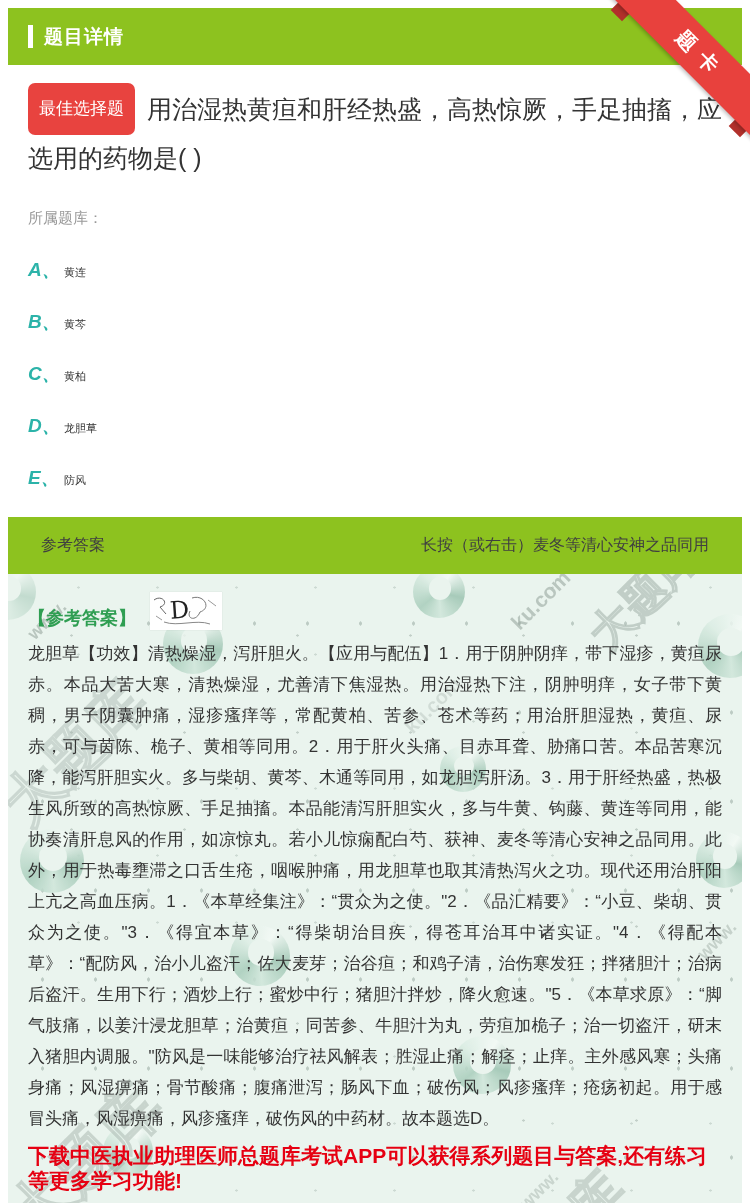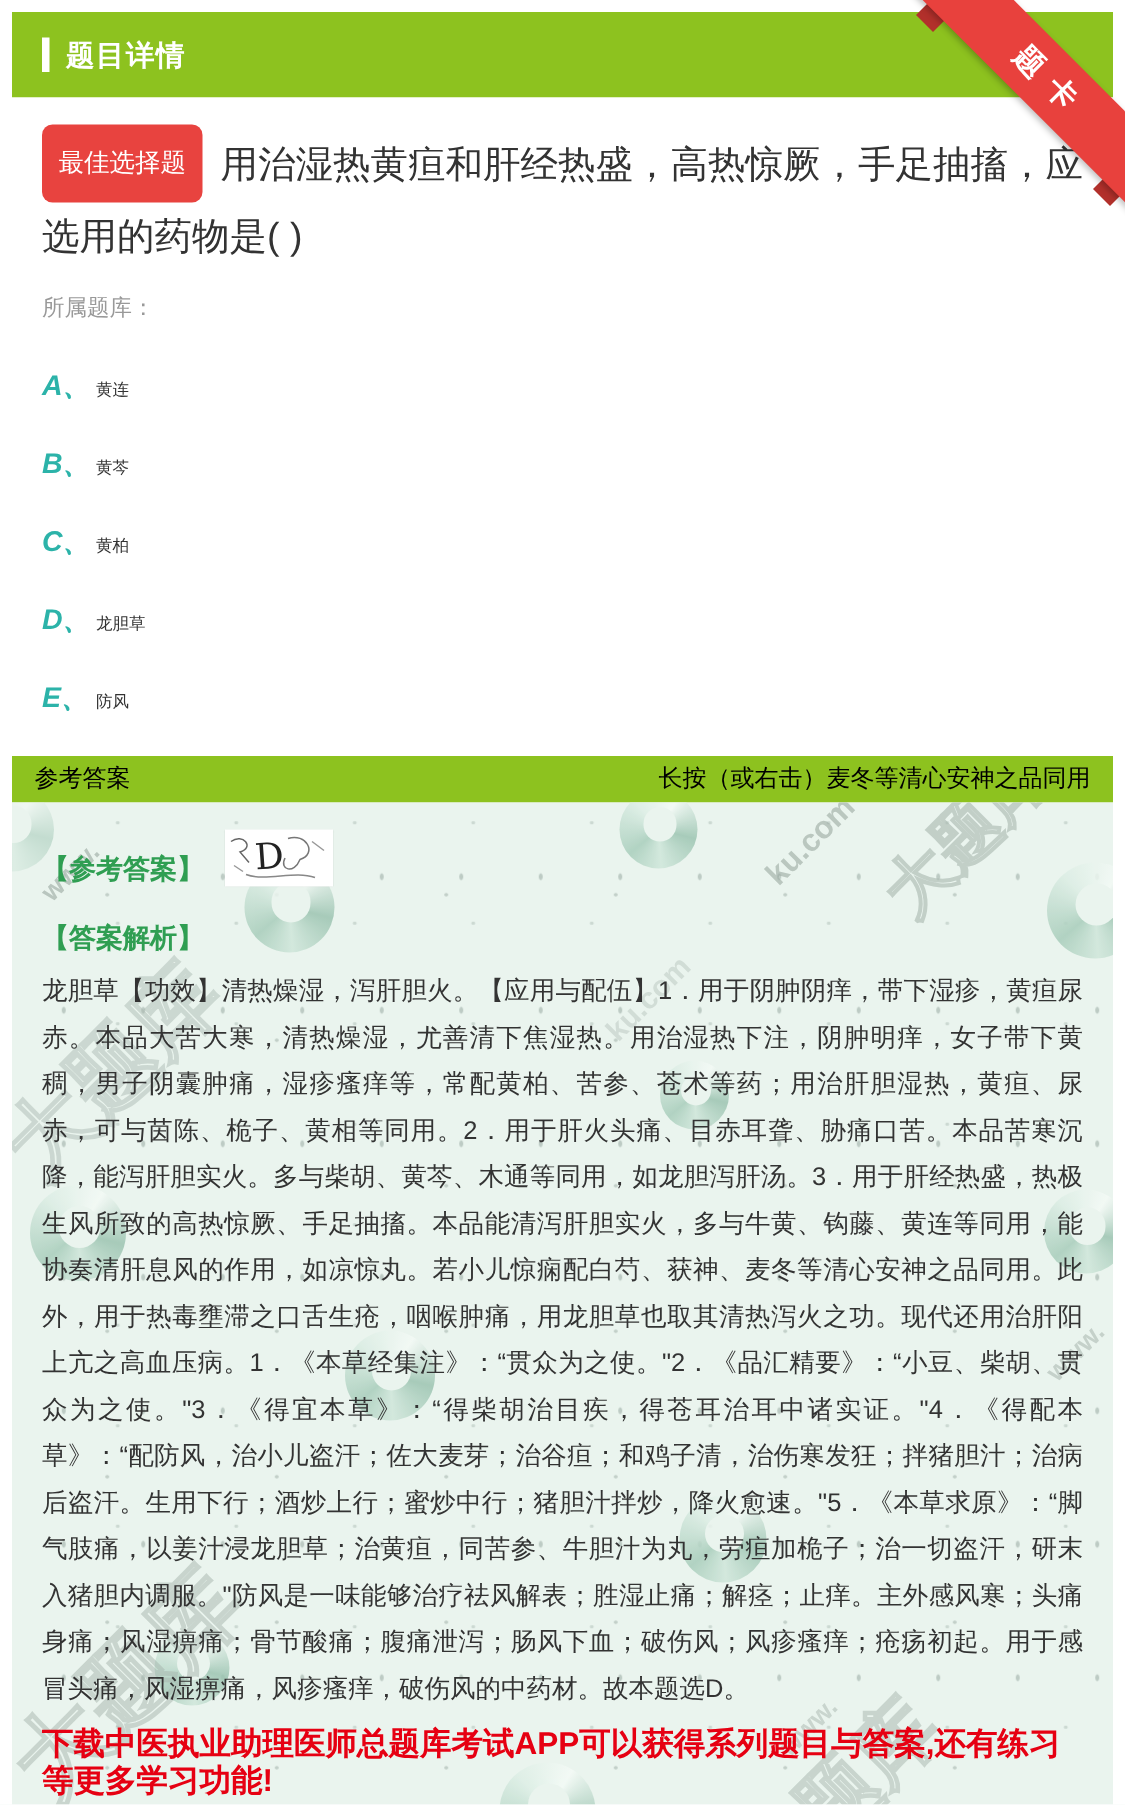--- a/index.html
+++ b/index.html
@@ -18,31 +18,31 @@
   .f2{top:118px;right:2px;transform:rotate(45deg);}
   .ribbon{position:absolute;top:30px;right:-52px;width:210px;transform:rotate(45deg);
           background:#e8413d;color:#fff;font-size:20px;font-weight:bold;text-align:center;
           padding:8px 0;letter-spacing:10px;text-indent:10px;box-shadow:0 2px 4px rgba(0,0,0,.25);}
 
   
   .q-area{padding:18px 28px 0 28px;background:#fff;}
   .q-text{font-size:25px;line-height:46px;color:#333;margin:0;}
   .q-badge{display:inline-block;background:#e8433f;color:#fff;font-size:17px;font-weight:normal;
            padding:14px 11px;border-radius:7px;margin-right:12px;vertical-align:4px;line-height:24px;}
-  .bank-row{margin-top:15px;font-size:15px;color:#999;display:flex;align-items:center;}
+  .bank-row{margin-top:28px;font-size:15px;color:#999;display:flex;align-items:center;}
   .bank-badge{display:inline-block;background:#e8433f;color:#fff;font-size:15px;padding:4px 9px;border-radius:5px;margin-left:2px;cursor:pointer;}
 
   .options{list-style:none;margin:29px 0 0 0;padding:0;}
   .options li{display:flex;align-items:baseline;margin-bottom:26px;}
   .opt-letter{color:#2cb3a9;font-size:19px;font-weight:bold;font-style:italic;width:36px;flex:0 0 36px;}
   .opt-text{font-size:11px;color:#333;}
 
   
-  .ans-bar{margin:10px 8px 0 8px;height:31px;background:#8dc21f;display:flex;align-items:center;
-           justify-content:space-between;padding:0 15px;box-sizing:border-box;color:#000000;font-size:16px;}
+  .ans-bar{margin:10px 8px 0 8px;height:57px;background:#8dc21f;display:flex;align-items:center;
+           justify-content:space-between;padding:0 33px;box-sizing:border-box;color:#404040;font-size:16px;}
 
   
   .panel{position:relative;margin:0 8px;min-height:699px;box-sizing:border-box;padding:14px 20px 18px 20px;
          background-color:#eaf4ee;overflow:hidden;
          background-image:radial-gradient(#c2cfc8 1px,transparent 1.6px),
                           radial-gradient(#ccd9d2 1px,transparent 1.6px),
                           radial-gradient(#bdcbc4 1px,transparent 1.6px);
          background-size:113px 97px,79px 67px,53px 89px;
          background-position:7px 13px,31px 47px,61px 5px;}
   .panel-content{position:relative;z-index:2;}
@@ -148,21 +148,20 @@
           <svg width="72" height="38" viewBox="0 0 72 38">
             <path d="M4 8 C12 2 20 12 10 15 L16 22" stroke="#666" fill="none" stroke-width="1"></path>
             <path d="M42 6 C54 2 62 16 50 20 C46 30 36 27 40 19" stroke="#777" fill="none" stroke-width="1"></path>
             <path d="M14 30 C28 35 46 27 60 32" stroke="#888" fill="none" stroke-width="1"></path>
             <path d="M58 8 L66 14 M6 24 L12 28" stroke="#999" fill="none" stroke-width="1"></path>
           </svg>
           <span class="captcha-letter">D</span>
         </span>
       </div>
 
-      <div class="g-label analysis-label">【答案解析】</div>
       <div class="analysis-text">龙胆草【功效】清热燥湿，泻肝胆火。【应用与配伍】1．用于阴肿阴痒，带下湿疹，黄疸尿赤。本品大苦大寒，清热燥湿，尤善清下焦湿热。用治湿热下注，阴肿明痒，女子带下黄稠，男子阴囊肿痛，湿疹瘙痒等，常配黄柏、苦参、苍术等药；用治肝胆湿热，黄疸、尿赤，可与茵陈、桅子、黄相等同用。2．用于肝火头痛、目赤耳聋、胁痛口苦。本品苦寒沉降，能泻肝胆实火。多与柴胡、黄芩、木通等同用，如龙胆泻肝汤。3．用于肝经热盛，热极生风所致的高热惊厥、手足抽搐。本品能清泻肝胆实火，多与牛黄、钩藤、黄连等同用，能协奏清肝息风的作用，如凉惊丸。若小儿惊痫配白芍、获神、麦冬等清心安神之品同用。此外，用于热毒壅滞之口舌生疮，咽喉肿痛，用龙胆草也取其清热泻火之功。现代还用治肝阳上亢之高血压病。1．《本草经集注》：“贯众为之使。"2．《品汇精要》：“小豆、柴胡、贯众为之使。"3．《得宜本草》：“得柴胡治目疾，得苍耳治耳中诸实证。"4．《得配本草》：“配防风，治小儿盗汗；佐大麦芽；治谷疸；和鸡子清，治伤寒发狂；拌猪胆汁；治病后盗汗。生用下行；酒炒上行；蜜炒中行；猪胆汁拌炒，降火愈速。"5．《本草求原》：“脚气肢痛，以姜汁浸龙胆草；治黄疸，同苦参、牛胆汁为丸，劳疸加桅子；治一切盗汗，研末入猪胆内调服。"防风是一味能够治疗祛风解表；胜湿止痛；解痉；止痒。主外感风寒；头痛身痛；风湿痹痛；骨节酸痛；腹痛泄泻；肠风下血；破伤风；风疹瘙痒；疮疡初起。用于感冒头痛，风湿痹痛，风疹瘙痒，破伤风的中药材。故本题选D。</div>
 
       <div class="promo">下载中医执业助理医师总题库考试APP可以获得系列题目与答案,还有练习等更多学习功能!</div>
 
     </div>
   </div>
 
 </div>
 
 </body></html>

